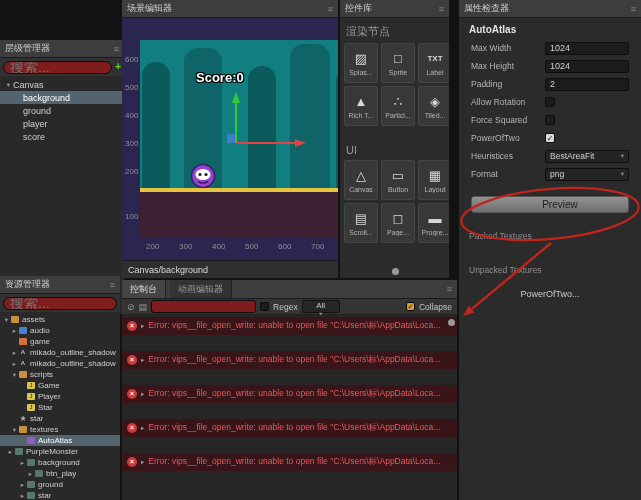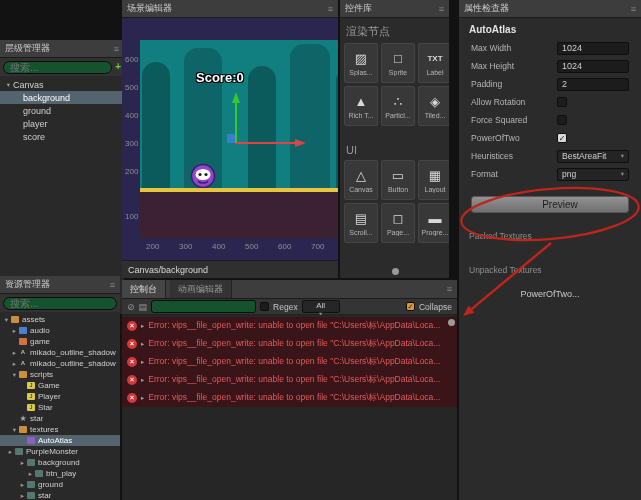--- a/index.html
+++ b/index.html
@@ -9,22 +9,22 @@
   }
   *{margin:0;padding:0;box-sizing:border-box;}
   body{width:641px;height:500px;position:relative;background:#121212;
        font-family:"Liberation Sans","DejaVu Sans",sans-serif;overflow:hidden;color:#bdbdbd;}
   .panel{position:absolute;background:#2b2b2b;display:flex;flex-direction:column;overflow:hidden;}
   .phead{flex:0 0 18px;background:#3d3d3d;border-bottom:1px solid #1b1b1b;display:flex;align-items:center;padding:0 5px;gap:4px;}
   .ptitle{font-size:9px;color:#cfcfcf;white-space:nowrap;}
   .menu{margin-left:auto;font-size:9px;color:#8a8a8a;}
   
   .searchrow{display:flex;align-items:center;gap:3px;padding:2px 3px;background:#323232;flex:0 0 18px;}
-  .search{flex:1;height:13px;background:#14532d;border:1px solid #0d0d0d;border-radius:7px;color:#9a9a9a;
-          font-size:10px;padding:0 6px;outline:none;font-family:inherit;min-width:0;}
+  .search{flex:1;height:13px;background:#7f1d1d;border:1px solid #0d0d0d;border-radius:7px;color:#9a9a9a;
+          font-size:14px;padding:0 6px;outline:none;font-family:inherit;min-width:0;}
   .green{color:var(--accent_green);font-weight:bold;font-size:10px;line-height:10px;}
   
   .tree{flex:1;overflow:hidden;padding-top:2px;background:#292929;}
   .trow{height:13px;display:flex;align-items:center;white-space:nowrap;color:#cfcfcf;font-size:9px;overflow:hidden;}
   .arow{height:11px;font-size:8px;}
   .trow.sel{background:var(--selection);color:#fff;}
   .exp{width:9px;flex:0 0 9px;font-size:6.5px;color:#9a9a9a;text-align:center;}
   .tlabel{overflow:hidden;white-space:nowrap;}
   .aicon{width:8px;height:7px;flex:0 0 8px;margin-right:3px;border-radius:1px;font-size:6px;line-height:7px;text-align:center;color:#222;}
   .ic-folder{background:#c98f3a;} .ic-audio{background:#4a7fd1;} .ic-game{background:#d4703a;}
@@ -69,29 +69,29 @@
   .csearch{flex:0 0 105px;border-radius:3px;}
   .cbox{width:9px;height:9px;background:#1c1c1c;border:1px solid #0c0c0c;border-radius:2px;font-size:7px;
         line-height:8px;text-align:center;color:#1c1c1c;}
   .cbox.checked{background:var(--collapse_orange);color:#222;font-weight:bold;}
   .clabel{font-size:8.5px;color:#c5c5c5;}
   .cselect{width:38px;height:13px;background:#262626;border:1px solid #111;border-radius:2px;font-size:8px;color:#ccc;
            display:flex;align-items:center;justify-content:space-between;padding:0 3px;flex-direction:column;}
   .caret{font-size:6.5px;color:#888;}
   .spacer{flex:1;}
   .crows{flex:1;background:#262626;padding-top:2px;overflow:hidden;position:relative;}
-  .erow{height:18px;margin-bottom:0;background:#391418;display:flex;align-items:center;gap:4px;padding:0 5px;overflow:hidden;}
+  .erow{height:18px;margin-bottom:16px;background:#391418;display:flex;align-items:center;gap:4px;padding:0 5px;overflow:hidden;}
   .eicon{width:10px;height:10px;flex:0 0 10px;border-radius:50%;background:#cf3a3a;color:#fff;font-size:7px;
          line-height:10px;text-align:center;font-weight:bold;}
   .eexp{font-size:6.5px;color:#9a9a9a;}
   .etext{font-size:8.5px;color:var(--error_text);white-space:nowrap;overflow:hidden;}
   .vthumb{position:absolute;right:2px;top:4px;width:7px;height:7px;border-radius:50%;background:#9a9a9a;}
   
   .iname{padding:6px 10px 4px;font-size:10px;color:#e2e2e2;font-weight:bold;}
-  .frow{height:18px;display:flex;align-items:center;padding:0 12px;gap:16px;}
+  .frow{height:18px;display:flex;align-items:center;padding:0 12px;gap:4px;}
   .flabel{width:70px;flex:0 0 70px;font-size:8.5px;color:#b5b5b5;white-space:nowrap;overflow:hidden;}
   .finput{flex:1;height:13px;background:#1c1c1c;border:1px solid #0e0e0e;border-radius:2px;color:#cfcfcf;
           font-size:9px;padding:0 4px;font-family:inherit;outline:none;min-width:0;}
   .fcheck{width:10px;height:10px;background:#1c1c1c;border:1px solid #0e0e0e;border-radius:2px;font-size:8px;
           line-height:9px;text-align:center;color:#222;}
   .fcheck.checked{background:#d8d8d8;}
   .fselect{flex:1;height:13px;background:#242424;border:1px solid #0e0e0e;border-radius:2px;color:#cfcfcf;
            font-size:8.5px;display:flex;align-items:center;justify-content:space-between;padding:0 4px;}
   .pbtn{margin:13px 12px 0;height:17px;border-radius:3px;border:1px solid #555;
         background:linear-gradient(#929292,#6f6f6f);color:#1e1e1e;font-size:10px;

